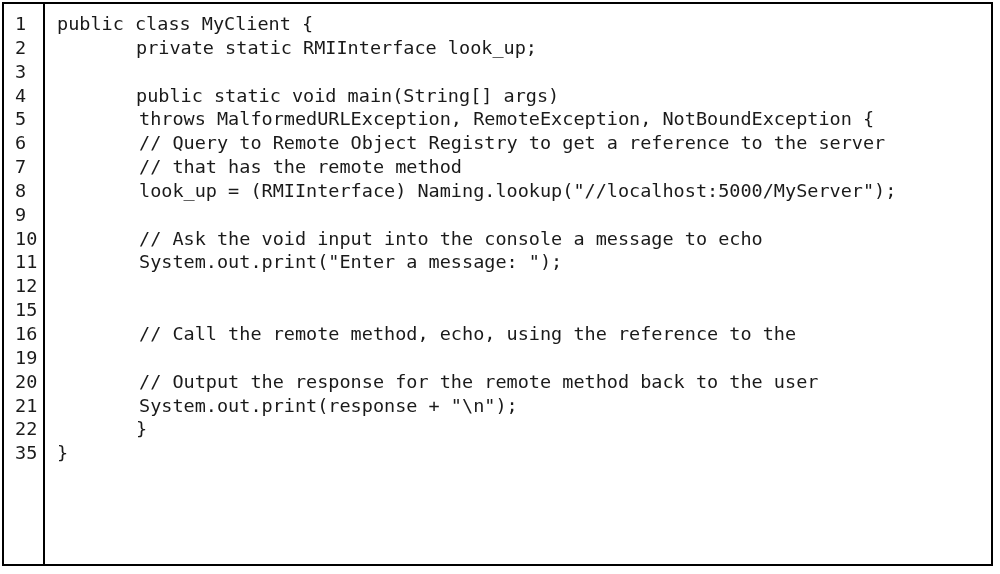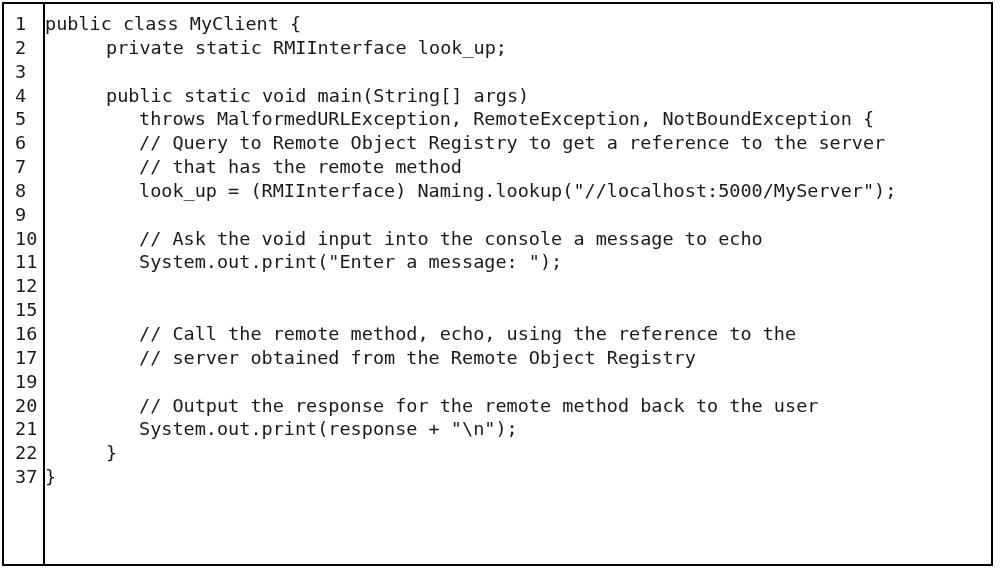--- a/index.html
+++ b/index.html
@@ -44,22 +44,22 @@
     line-height: 23.85px;
   }
   .line-number {
     padding-left: 11px;
     white-space: pre;
   }
   .code-text {
     white-space: pre;
     overflow: hidden;
   }
-  .indent-0 { }
-  .indent-1 { padding-left: 61px; }
+  .indent-0 { padding-left: 12px; }
+  .indent-1 { padding-left: 91px; }
   .indent-2 { padding-left: 94px; }
 </style>
 </head>
 <body>
 
 <div class="frame">
   <div class="content">
     <div class="gutter-divider"></div>
 
   <div class="code-line">
@@ -127,24 +127,20 @@
   <div class="code-line">
     <span class="line-number">15</span>
     <span class="code-text indent-0"></span>
   </div>
 
   <div class="code-line">
     <span class="line-number">16</span>
     <span class="code-text indent-2">// Call the remote method, echo, using the reference to the</span>
   </div>
 
-  <div class="code-line">
-    <span class="line-number">17</span>
-    <span class="code-text indent-2">// server obtained from the Remote Object Registry</span>
-  </div>
 
 
   <div class="code-line">
     <span class="line-number">19</span>
     <span class="code-text indent-0"></span>
   </div>
 
   <div class="code-line">
     <span class="line-number">20</span>
     <span class="code-text indent-2">// Output the response for the remote method back to the user</span>
@@ -154,17 +150,17 @@
     <span class="line-number">21</span>
     <span class="code-text indent-2">System.out.print(response + "\n");</span>
   </div>
 
   <div class="code-line">
     <span class="line-number">22</span>
     <span class="code-text indent-1">}</span>
   </div>
 
   <div class="code-line">
-    <span class="line-number">37</span>
+    <span class="line-number">35</span>
     <span class="code-text indent-0">}</span>
   </div>
 </div>
 </div>
 
 </body></html>

